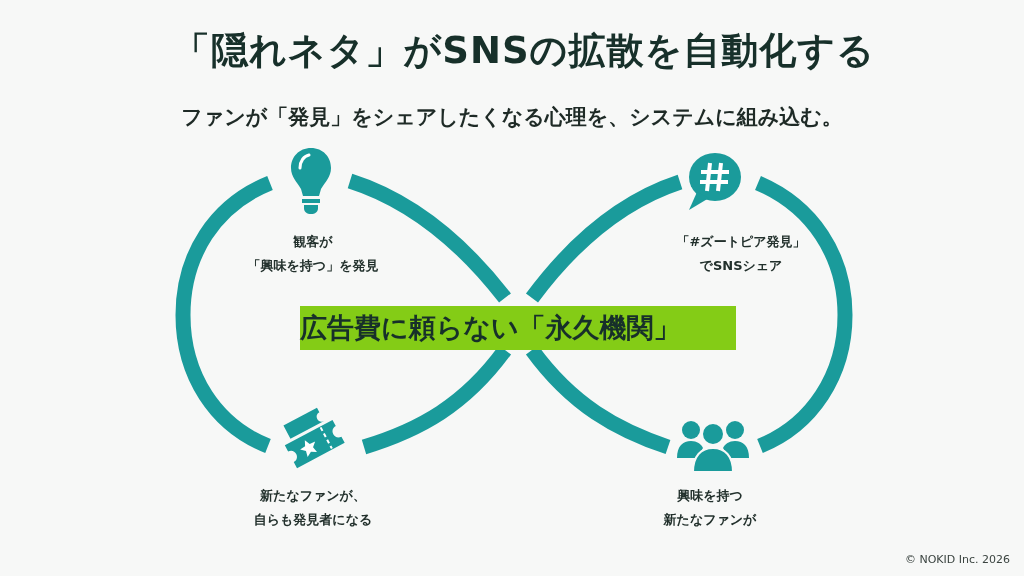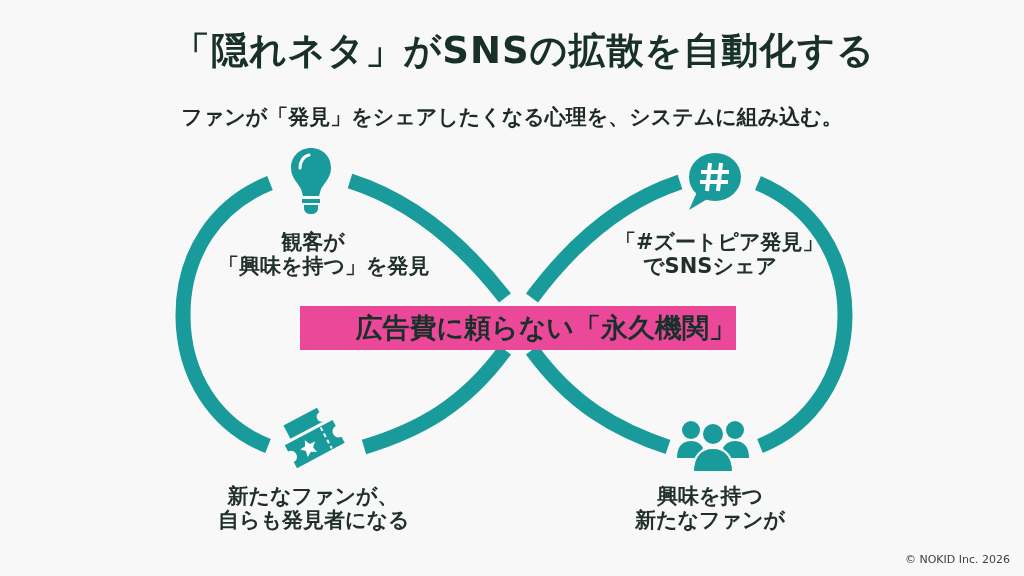--- a/index.html
+++ b/index.html
@@ -39,36 +39,36 @@
     .diagram {
       position: absolute;
       left: 0;
       top: 0;
       width: 1024px;
       height: 576px;
     }
     .step-label {
       position: absolute;
       text-align: center;
-      font-size: 21px;
+      font-size: 13px;
       font-weight: bold;
       line-height: 24px;
       color: #22302c;
       white-space: nowrap;
     }
     .center-label {
       position: absolute;
       left: 300px;
       top: 306px;
       width: 436px;
-      text-align: right;
+      text-align: left;
       font-size: 27px;
       font-weight: bold;
       color: #17302a;
-      background: #ec4899;
+      background: #84cc16;
       padding: 4px 0;
       white-space: nowrap;
     }
     .icon {
       position: absolute;
     }
     .copyright {
       position: absolute;
       right: 14px;
       bottom: 10px;
@@ -133,21 +133,21 @@
   <path d="M74 40 C74 28 68 23 60 23 C54 23 50 26 48 30 L54 40 Z" fill="#1a9b9b"></path>
   <circle cx="38" cy="16" r="11" fill="#1a9b9b" stroke="#f7f8f7" stroke-width="2"></circle>
   <path d="M18 54 C18 38 26 30 38 30 C50 30 58 38 58 54 Z" fill="#1a9b9b" stroke="#f7f8f7" stroke-width="2"></path>
 </svg>
 
 <div class="step-label" style="left:218px;top:230px;width:190px;">
   <div>観客が</div>
   <div>「興味を持つ」を発見</div>
 </div>
 
-<div class="step-label" style="left:615px;top:230px;width:190px;">
+<div class="step-label" style="left:646px;top:230px;width:190px;">
   <div>「#ズートピア発見」</div>
   <div>でSNSシェア</div>
 </div>
 
 <div class="step-label" style="left:615px;top:484px;width:190px;">
   <div>興味を持つ</div>
   <div>新たなファンが</div>
 </div>
 
 <div class="step-label" style="left:218px;top:484px;width:190px;">

